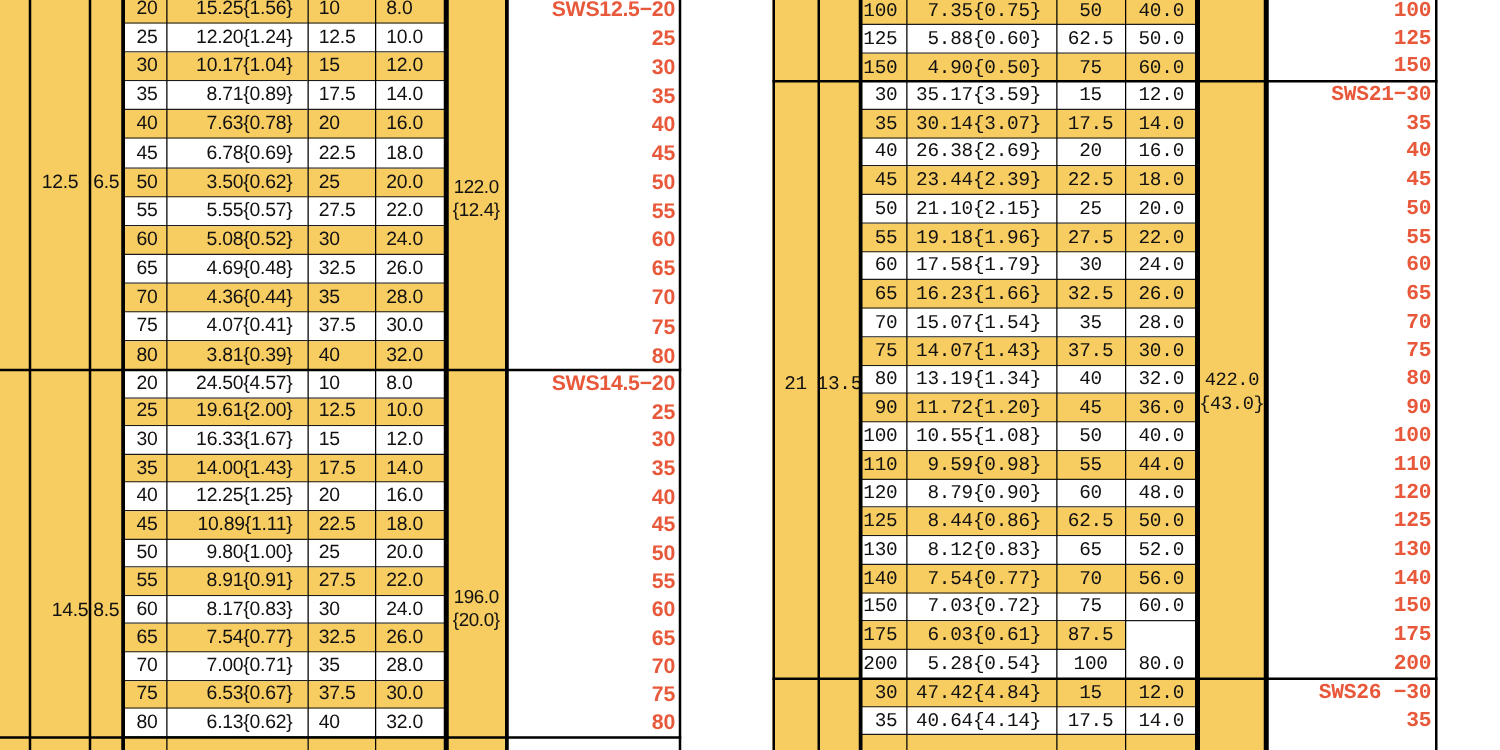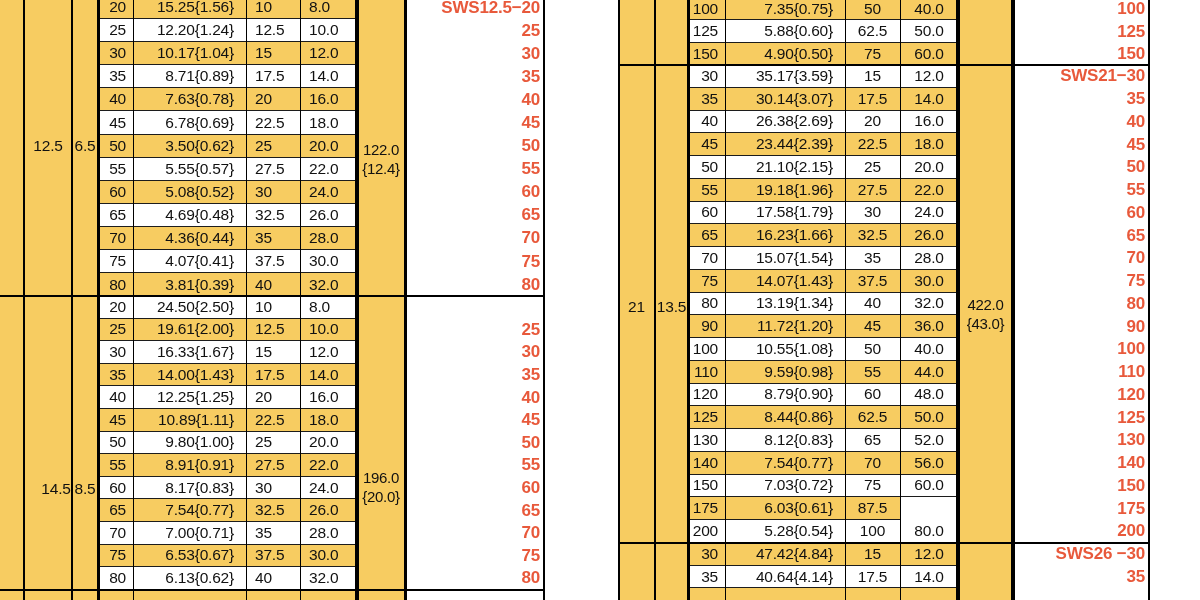--- a/index.html
+++ b/index.html
@@ -140,23 +140,24 @@
         <div class="cell yellow spanCell" style="grid-area: 1 / 3 / 14;">
           <div class="spanInner" style="transform: translateY(47px);">8.5</div>
         </div>
         <div class="cell yellow spanCell" style="grid-area: 1 / 8 / 14;">
           <div class="rateInner" style="transform: translateY(45px);">
             <div>196.0</div>
             <div>{20.0}</div>
           </div>
         </div>
         <div class="cell dataline white ar pad-r7" style="grid-area: 1 / 4;">20</div>
-        <div class="cell dataline white ar pad-r12" style="grid-area: 1 / 5;">24.50{2.50}</div>
+        <div class="cell dataline white ar pad-r12" style="grid-area: 1 / 5;">24.50{4.57}</div>
         <div class="cell dataline white al pad-l9" style="grid-area: 1 / 6;">10</div>
         <div class="cell dataline white al pad-l9" style="grid-area: 1 / 7;">8.0</div>
+        <div class="cell part-cell" style="grid-area: 1 / 9;">SWS14.5−20</div>
         <div class="cell dataline yellow ar pad-r7" style="grid-area: 2 / 4;">25</div>
         <div class="cell dataline yellow ar pad-r12" style="grid-area: 2 / 5;">19.61{2.00}</div>
         <div class="cell dataline yellow al pad-l9" style="grid-area: 2 / 6;">12.5</div>
         <div class="cell dataline yellow al pad-l9" style="grid-area: 2 / 7;">10.0</div>
         <div class="cell part-cell" style="grid-area: 2 / 9;">25</div>
         <div class="cell dataline white ar pad-r7" style="grid-area: 3 / 4;">30</div>
         <div class="cell dataline white ar pad-r12" style="grid-area: 3 / 5;">16.33{1.67}</div>
         <div class="cell dataline white al pad-l9" style="grid-area: 3 / 6;">15</div>
         <div class="cell dataline white al pad-l9" style="grid-area: 3 / 7;">12.0</div>
         <div class="cell part-cell" style="grid-area: 3 / 9;">30</div>
@@ -233,21 +234,21 @@
       <div class="vline" style="left: 23.2px; width: 1.6px;"></div>
       <div class="vline" style="left: 71.2px; width: 1.6px;"></div>
       <div class="vline" style="left: 96.5px; width: 3px;"></div>
       <div class="vline" style="left: 132.5px; width: 1.2px;"></div>
       <div class="vline" style="left: 245.5px; width: 1.2px;"></div>
       <div class="vline" style="left: 299.5px; width: 1.2px;"></div>
       <div class="vline" style="left: 354.8px; width: 4.5px;"></div>
       <div class="vline" style="left: 403.5px; width: 3px;"></div>
       <div class="vline" style="left: 542.5px; width: 2.5px;"></div>
     </div>
-    <div class="spring-table" style="left: 618px; width: 532px;">
+    <div class="spring-table" style="left: 618px; width: 532px; font-family: Liberation Mono, monospace;">
       <div class="section" style="top: -2px; width: 532px; grid-template-columns: 37px 33px 37px 120px 55px 58px 55px 137px; grid-template-rows: repeat(3, 22.4px);">
         <div class="cell yellow spanCell" style="grid-area: 1 / 1 / 4;">
           <div class="spanInner" style="transform: translateY(0px);"></div>
         </div>
         <div class="cell yellow spanCell" style="grid-area: 1 / 2 / 4;">
           <div class="spanInner" style="transform: translateY(0px);"></div>
         </div>
         <div class="cell yellow spanCell" style="grid-area: 1 / 7 / 4;">
           <div class="rateInner" style="transform: translateY(0px);"></div>
         </div>

